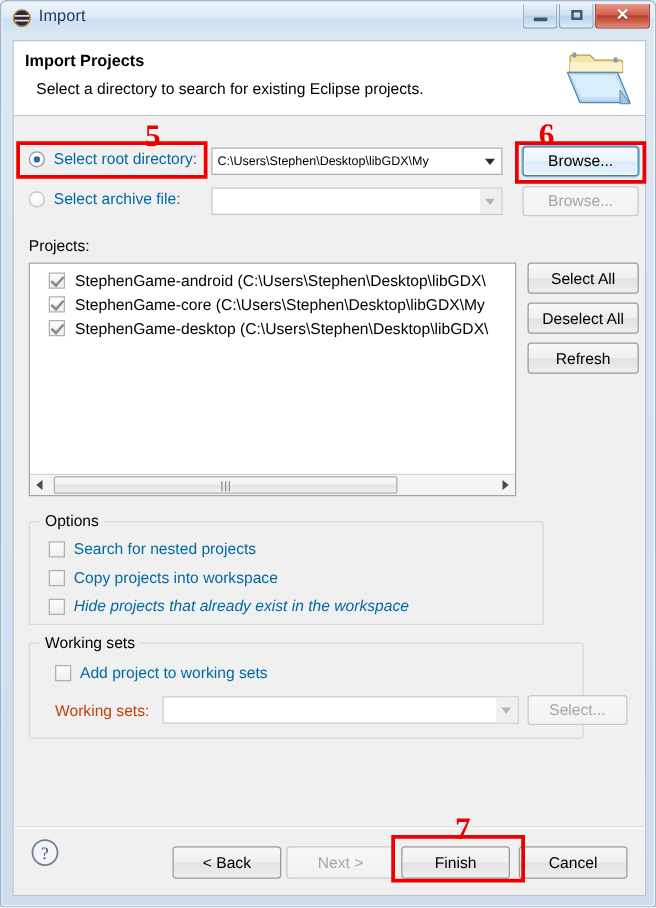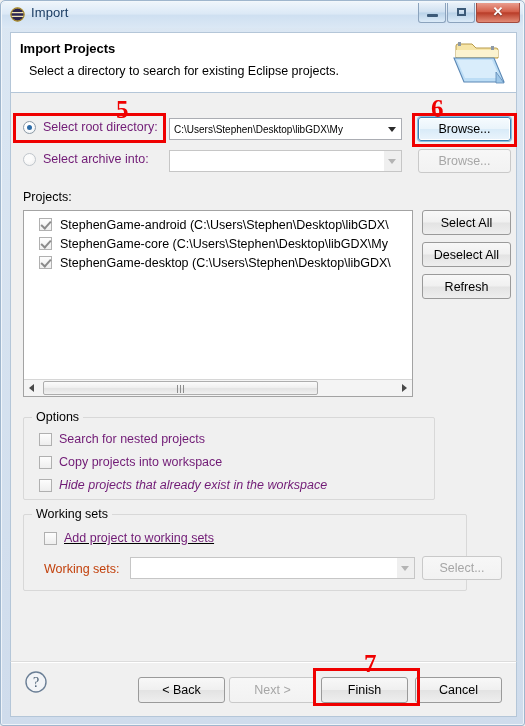--- a/index.html
+++ b/index.html
@@ -146,21 +146,21 @@
     height: 568px;
     background: #f0f0f0;
     border-left: 1px solid #b4c6d8;
     border-right: 1px solid #b4c6d8;
     box-sizing: border-box;
   }
 
   
   .lbl {
     font-size: 12.5px;
-    color: #701a75;
+    color: #0369a1;
     white-space: nowrap;
   }
   .lbl.disabled { color: #c2410c; }
 
   
   .radio-row {
     position: absolute;
     display: flex;
     align-items: center;
     gap: 7px;
@@ -463,21 +463,21 @@
 
       <div class="combo" style="left:158px; top:25px; width:233px; height:22px;">
         <span class="combo-text">C:\Users\Stephen\Desktop\libGDX\My</span>
         <span class="combo-arrow"></span>
       </div>
 
       <div class="btn focused" style="left:407px; top:24px; width:93px; height:24px;">Browse...</div>
 
       <div class="radio-row" style="left:12px; top:59px;">
         <span class="radio off"></span>
-        <span class="lbl">Select archive into:</span>
+        <span class="lbl">Select archive file:</span>
       </div>
 
       <div class="combo disabled" style="left:158px; top:57px; width:233px; height:22px;">
         <span class="combo-text"></span>
         <span class="combo-arrow"></span>
       </div>
 
       <div class="btn disabled" style="left:407px; top:56px; width:93px; height:24px;">Browse...</div>
 
       <div class="section-label" style="left:12px; top:97px;">Projects:</div>
@@ -528,21 +528,21 @@
         </div>
         <div class="chk-row" style="left:15px; top:60px;font-style:italic;">
           <span class="chk"></span>
           <span class="lbl">Hide projects that already exist in the workspace</span>
         </div>
       </div>
 
       <div class="group" style="left:12px; top:421px; width:444px; height:77px;">
         <span class="group-title">Working sets</span>
 
-        <div class="chk-row" style="left:20px; top:16px;text-decoration:underline;">
+        <div class="chk-row" style="left:20px; top:16px;">
           <span class="chk"></span>
           <span class="lbl">Add project to working sets</span>
         </div>
 
         <span class="lbl disabled" style="position:absolute; left:20px; top:47px;">Working sets:</span>
 
         <div class="combo disabled" style="left:106px; top:42px; width:285px; height:22px;">
           <span class="combo-text"></span>
           <span class="combo-arrow"></span>
         </div>

